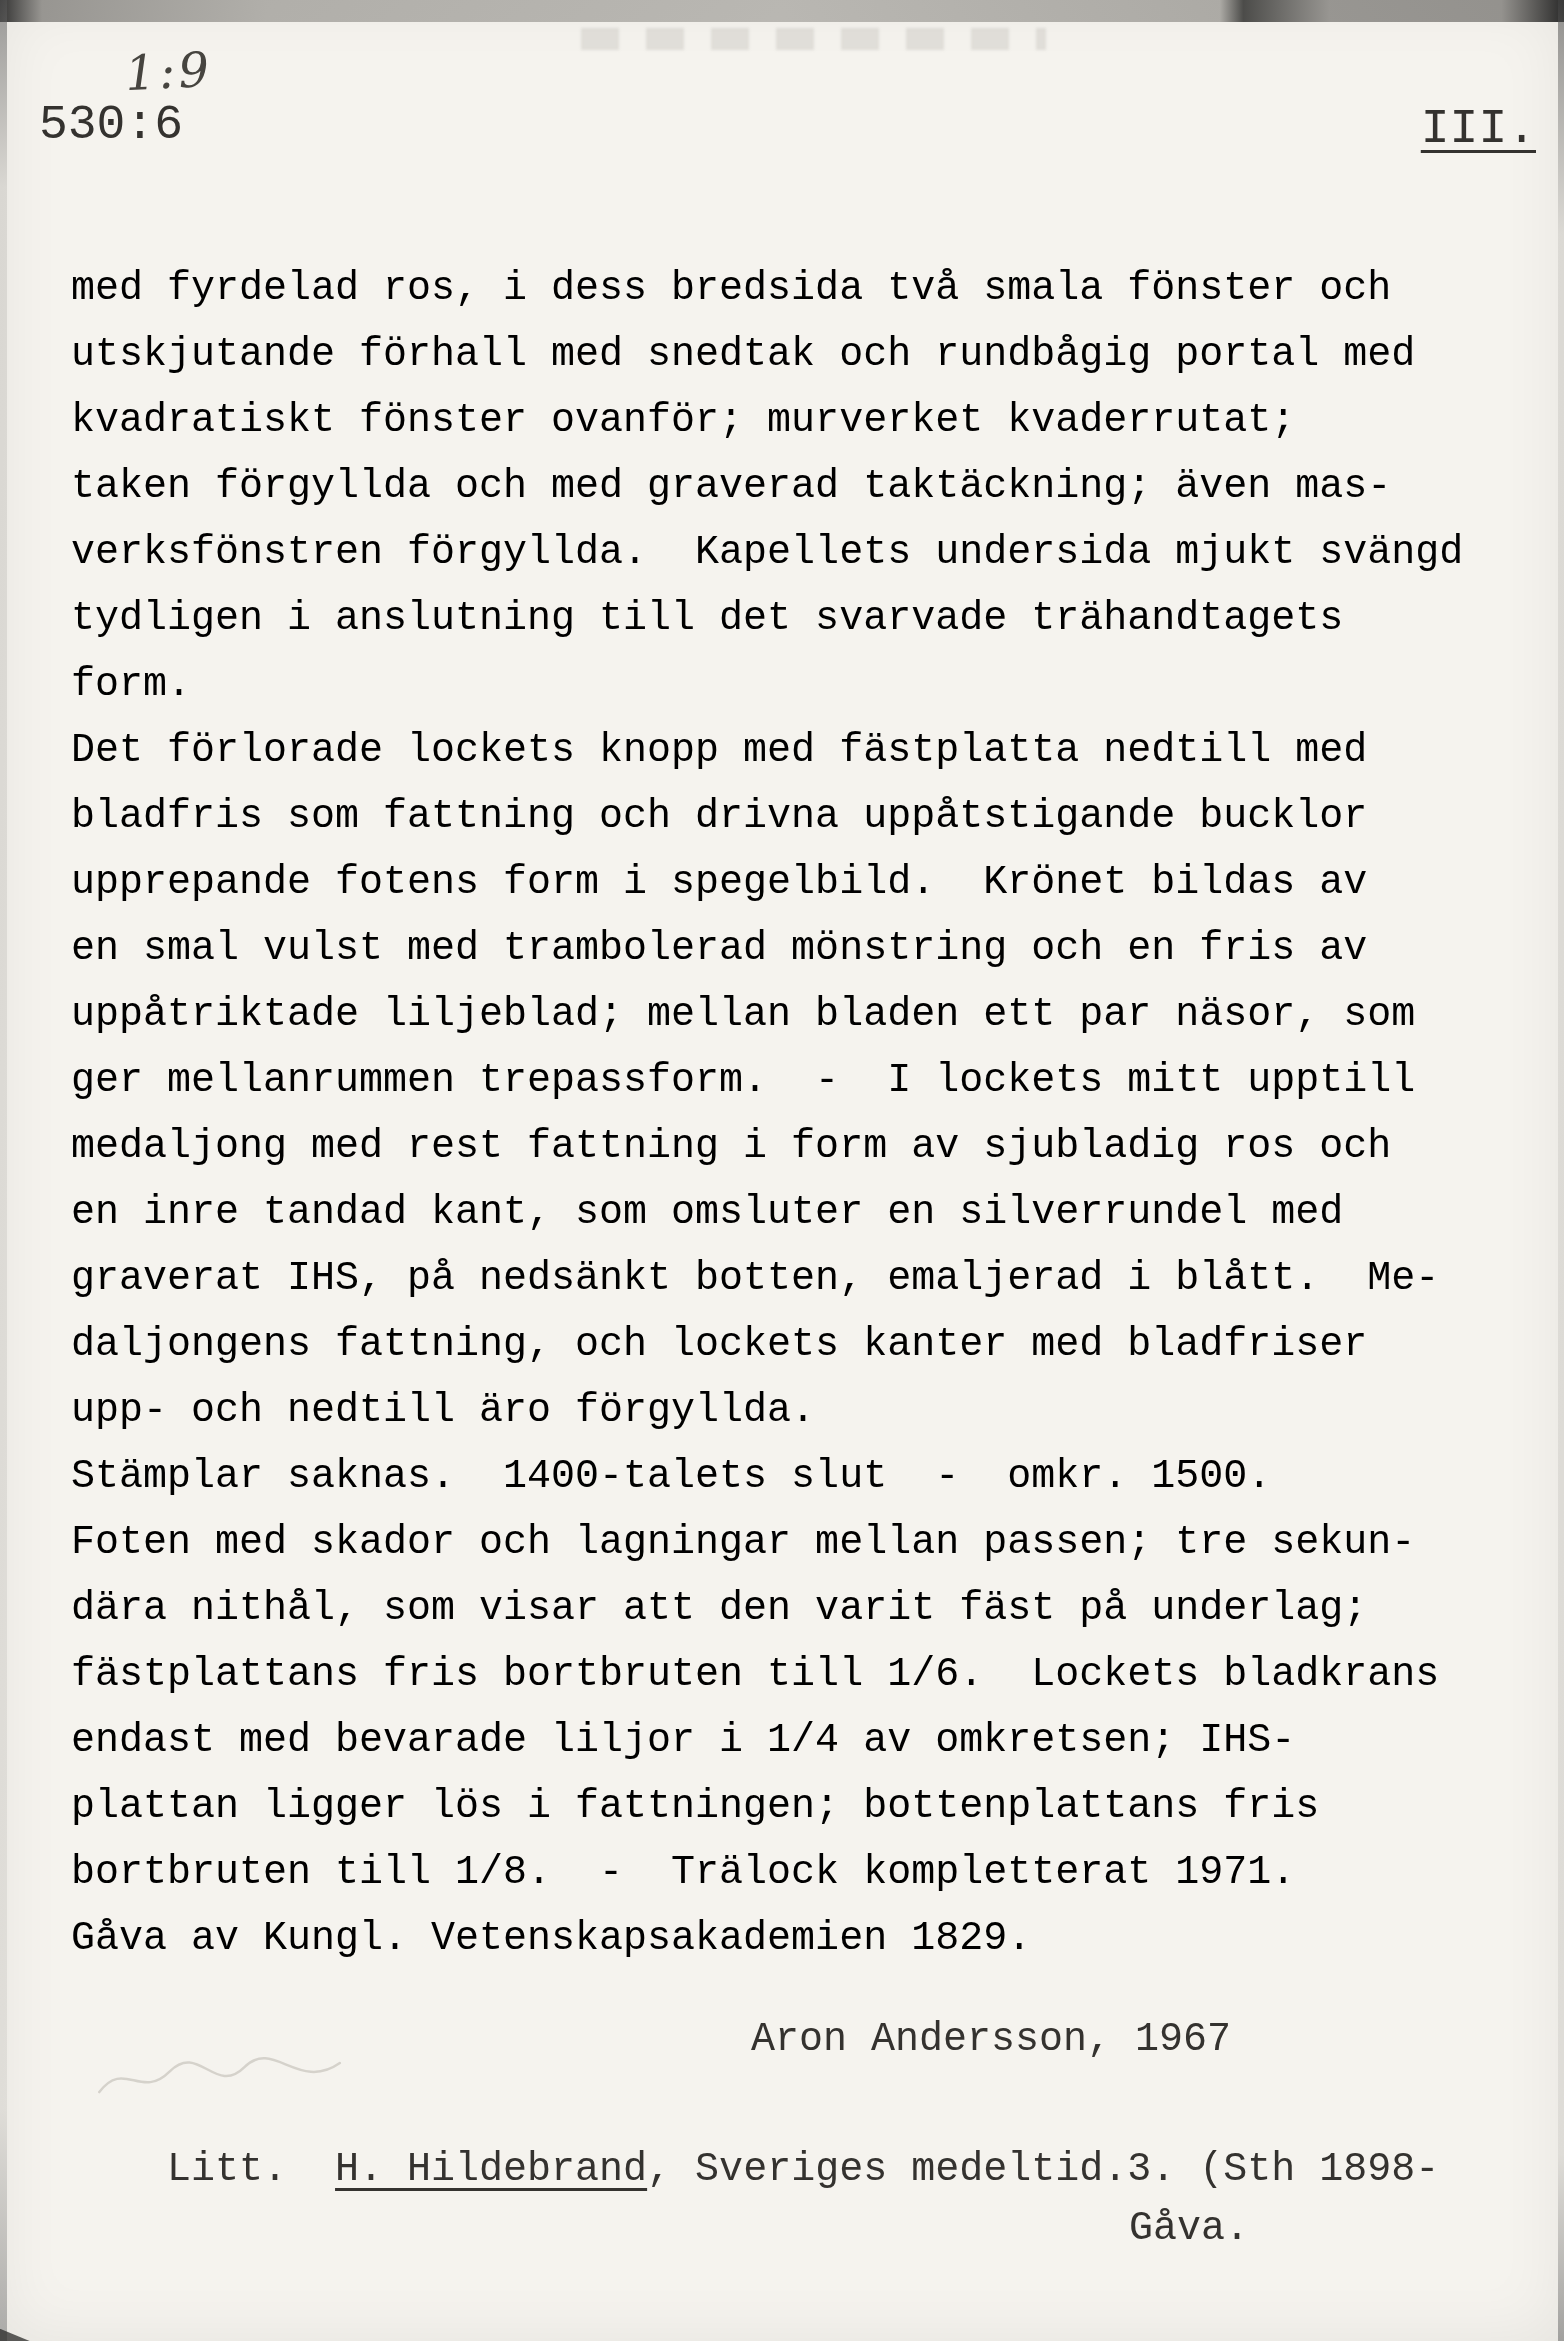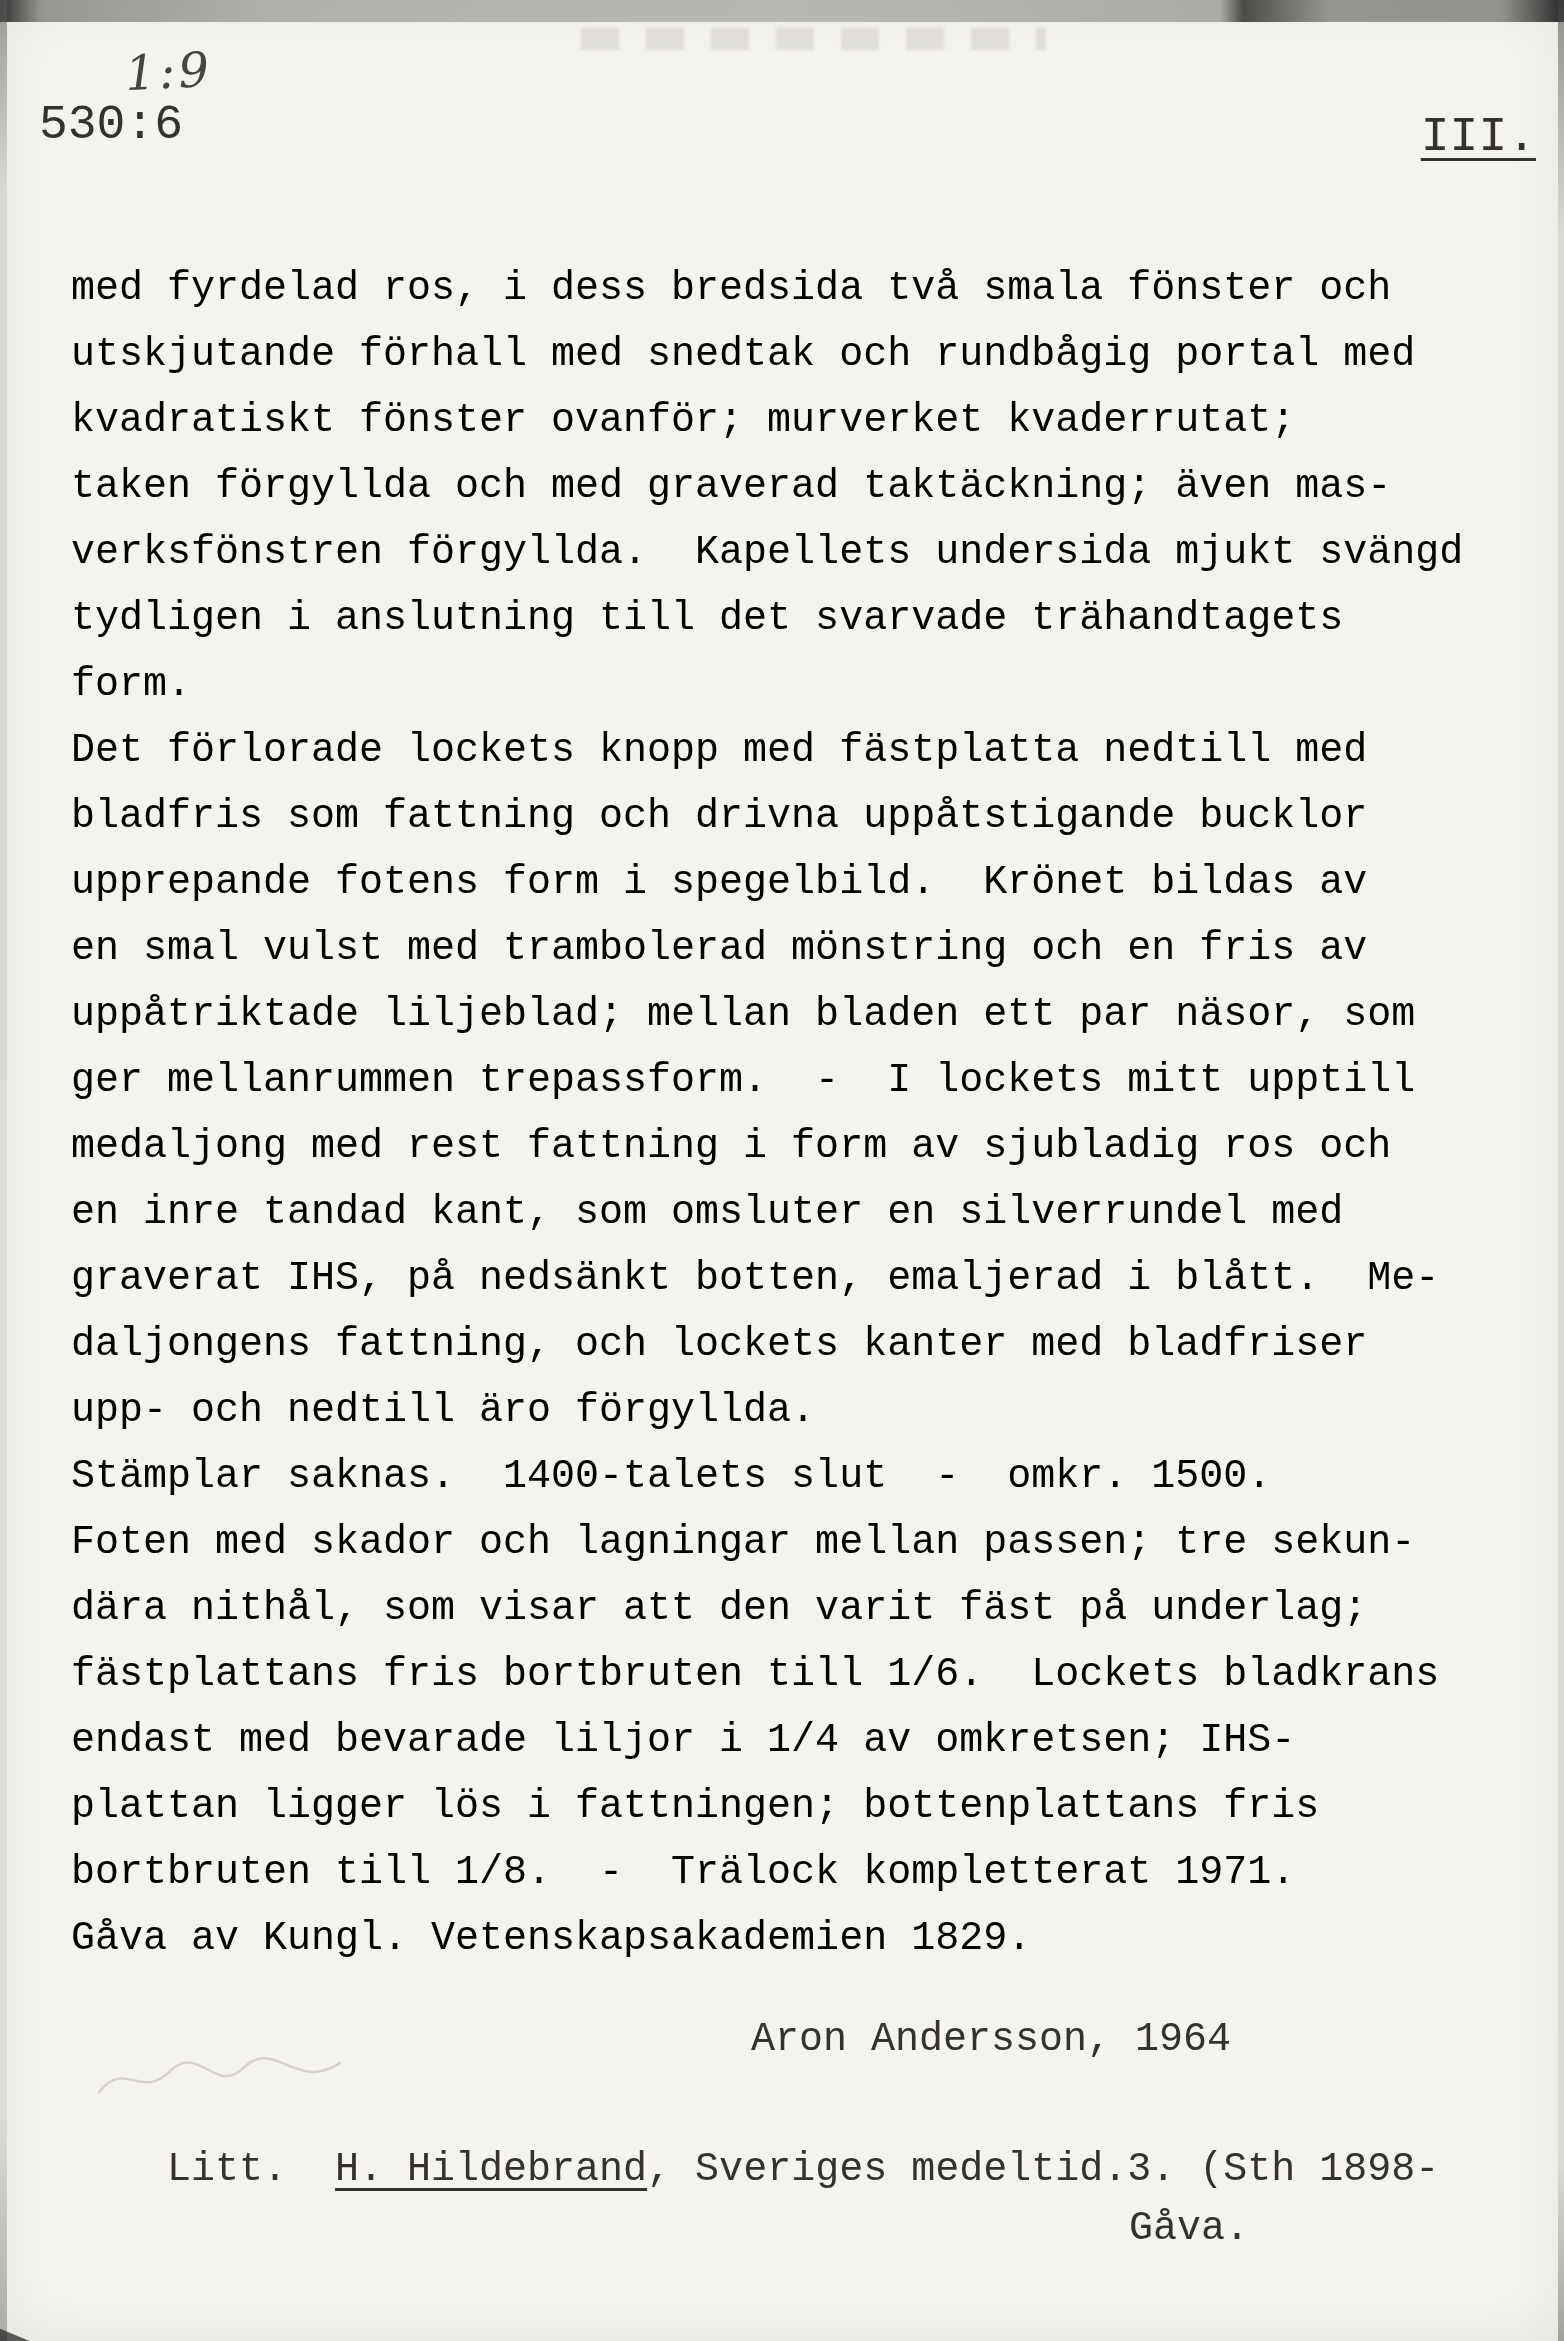--- a/index.html
+++ b/index.html
@@ -84,21 +84,21 @@
     position: absolute;
     left: 50%; top: 0;
     transform: translateX(-50%);
     text-decoration: underline;
     text-underline-offset: 8.3px;
     text-decoration-thickness: 2.5px;
     white-space: pre;
   }
   .section-numeral {
     position: absolute;
-    right: 28px; top: 12px;
+    right: 28px; top: 4px;
     text-decoration: underline;
     text-underline-offset: 8.3px;
     text-decoration-thickness: 2.5px;
   }
   .subtitle {
     position: absolute;
     top: 189px; left: 0; right: 0;
     text-align: center;
     font-size: 40px;
     white-space: pre;
@@ -182,21 +182,21 @@
 upp- och nedtill äro förgyllda.
 Stämplar saknas.  1400-talets slut  -  omkr. 1500.
 Foten med skador och lagningar mellan passen; tre sekun-
 dära nithål, som visar att den varit fäst på underlag;
 fästplattans fris bortbruten till 1/6.  Lockets bladkrans
 endast med bevarade liljor i 1/4 av omkretsen; IHS-
 plattan ligger lös i fattningen; bottenplattans fris
 bortbruten till 1/8.  -  Trälock kompletterat 1971.
 Gåva av Kungl. Vetenskapsakademien 1829.</pre>
 
-  <div class="signature">Aron Andersson, 1964</div>
+  <div class="signature">Aron Andersson, 1967</div>
 
   <div class="litt-line">
     <span>Litt.  </span><span class="underlined">H. Hildebrand</span><span>, Sveriges medeltid.3. (Sth 1898-</span>
   </div>
 
   <div class="turn-note">Gåva.</div>
 
   <svg class="scribble" width="282" height="83" viewBox="0 0 340 100">
     <path d="M10,70 C40,30 60,80 95,45 S150,75 185,40 S250,70 300,35" fill="none" stroke="#8d877d" stroke-width="3" stroke-linecap="round"></path>
   </svg>

